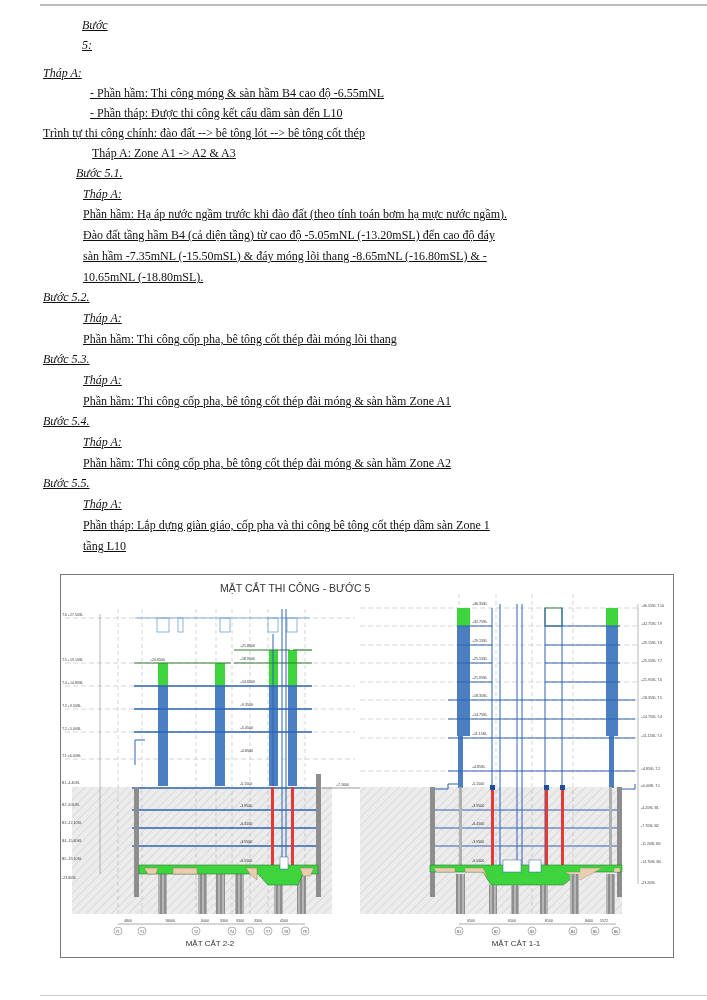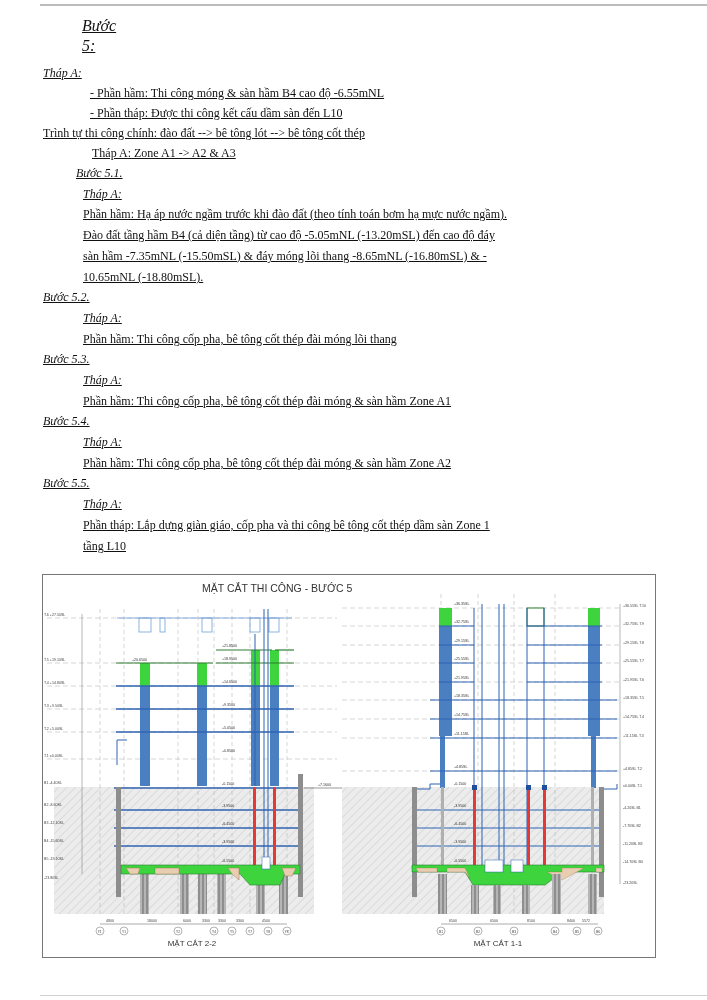--- a/index.html
+++ b/index.html
@@ -2,22 +2,22 @@
 <html><head>
 <meta charset="utf-8">
 <style>
   html,body{margin:0;padding:0;background:#fff;}
   body{width:707px;height:1000px;position:relative;overflow:hidden;font-family:"Liberation Serif","DejaVu Serif",serif;color:#111;}
   .rule{position:absolute;left:40px;right:0;height:2px;background:#bcbcbc;}
   .rule.top{top:4px;}
   .rule.bot{top:995px;height:1px;background:#d0d0d0;}
   .t{position:absolute;font-size:12px;line-height:19px;white-space:nowrap;text-decoration:underline;}
   .it{font-style:italic;}
-  .heading{left:82px;font-style:italic;text-decoration:underline;font-size:16px;}
-  .drawing{position:absolute;left:42px;top:574px;width:614px;height:412px;text-decoration:underline;}
+  .heading{left:82px;font-style:italic;text-decoration:underline;font-size:12px;}
+  .drawing{position:absolute;left:60px;top:574px;width:614px;height:412px;text-decoration:underline;}
   .caption{position:absolute;left:0;width:707px;top:1008px;text-align:center;font-style:italic;font-size:20px;}
   svg text{font-family:"Liberation Sans","DejaVu Sans",sans-serif;}
 </style>
 </head>
 <body>
 
 <div class="rule top"></div>
 
 <div class="t heading" style="top:16px;">Bước</div>
 <div class="t heading" style="top:36px;">5:</div>

